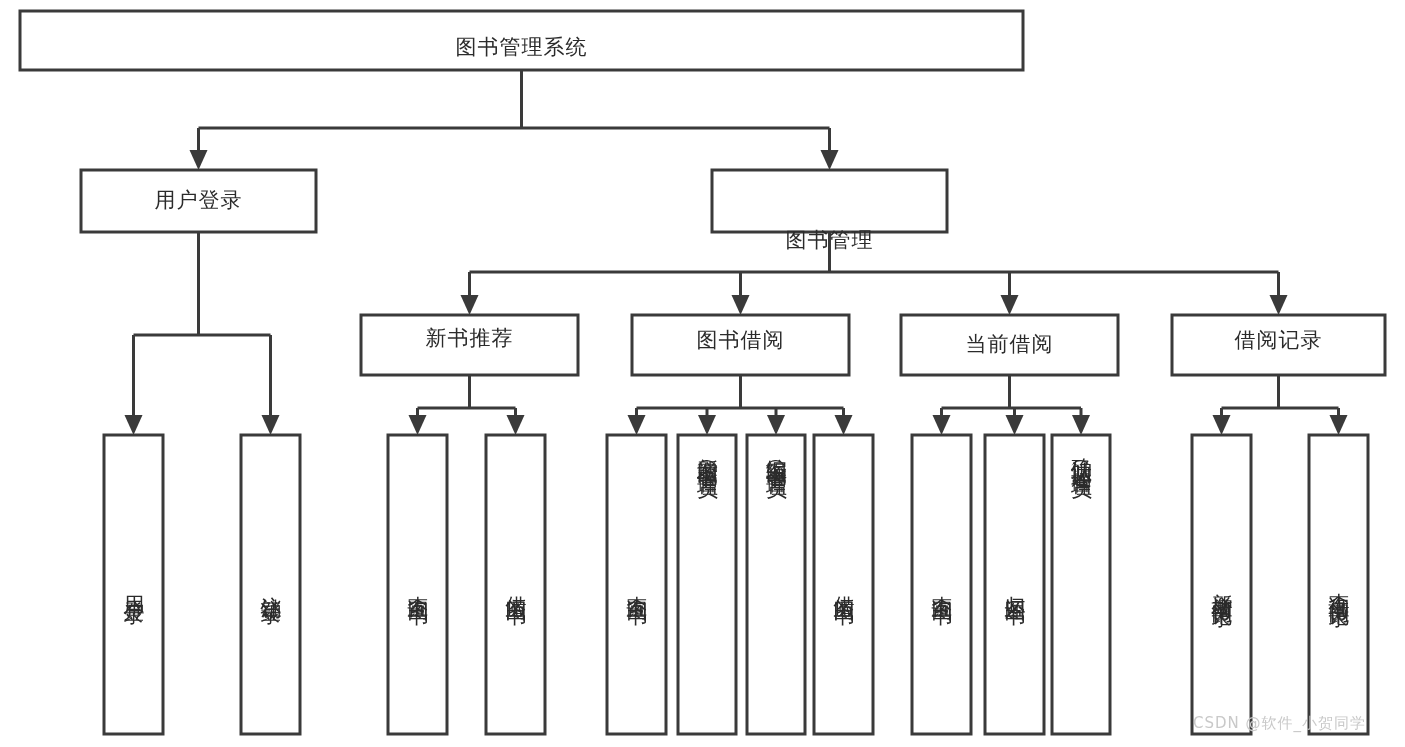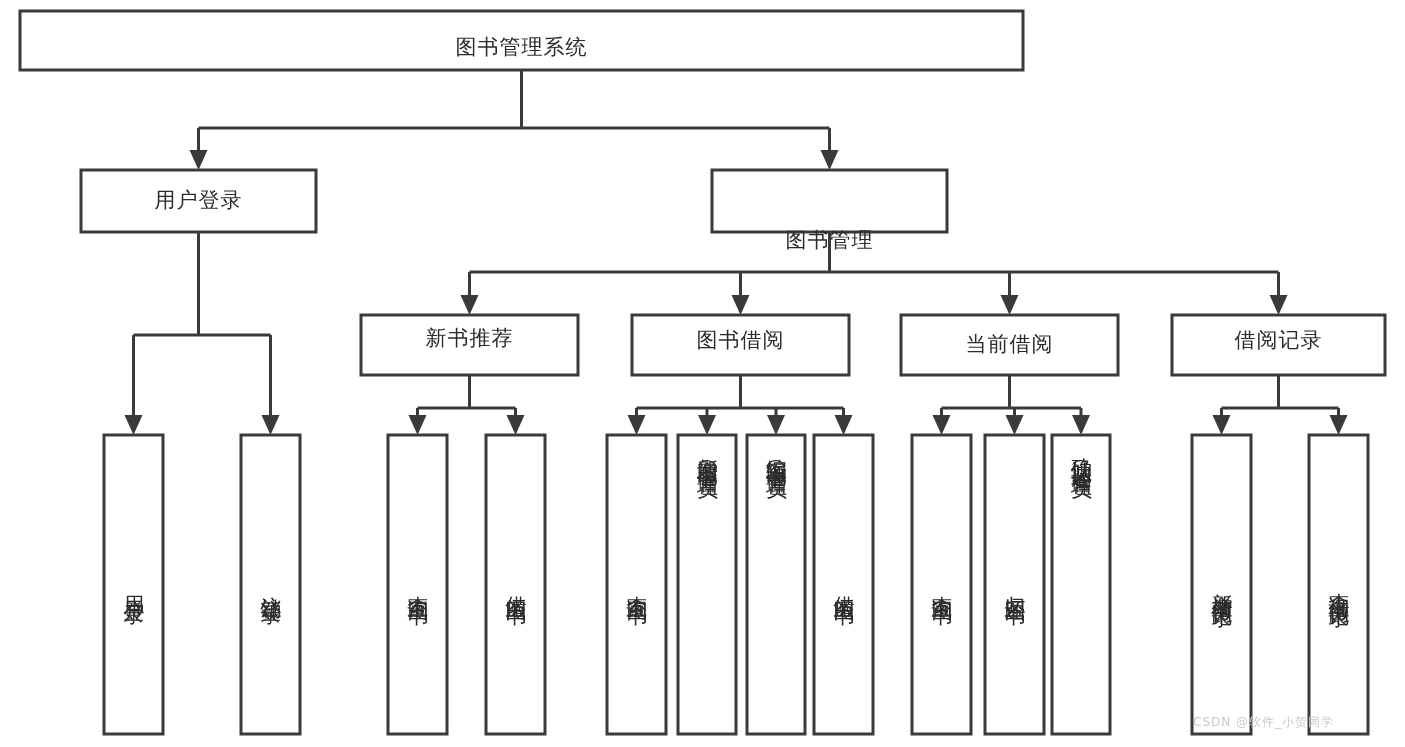--- a/index.html
+++ b/index.html
@@ -11,21 +11,21 @@
   .connector{stroke:#3a3a3a;stroke-width:3;fill:none;stroke-linecap:butt;}
   .arrow-head{fill:#3a3a3a;stroke:none;}
 
   .node-label{position:absolute;display:flex;align-items:center;justify-content:center;
               color:#2b2b2b;pointer-events:none;}
   .h-label{font-size:21px;line-height:1.1;letter-spacing:1px;}
   .v-label{writing-mode:vertical-rl;text-orientation:upright;
            font-size:21px;letter-spacing:3px;line-height:1;
            align-items:center;justify-content:center;}
   .v-label.top-aligned{justify-content:flex-start;}
-  .watermark{position:absolute;color:#c9c9c9;font-size:12px;letter-spacing:1px;
+  .watermark{position:absolute;color:#c9c9c9;font-size:15px;letter-spacing:1px;
              white-space:nowrap;}
 </style>
 </head>
 <body>
 
 <div id="diagram-root">
   <svg class="canvas" id="diagram-svg" viewBox="0 0 1405 747" xmlns="http://www.w3.org/2000/svg">
       <rect x="20" y="11" width="1003" height="59" class="node-box"></rect>
       <rect x="81" y="170" width="235" height="62" class="node-box"></rect>
       <rect x="712" y="170" width="235" height="62" class="node-box"></rect>

